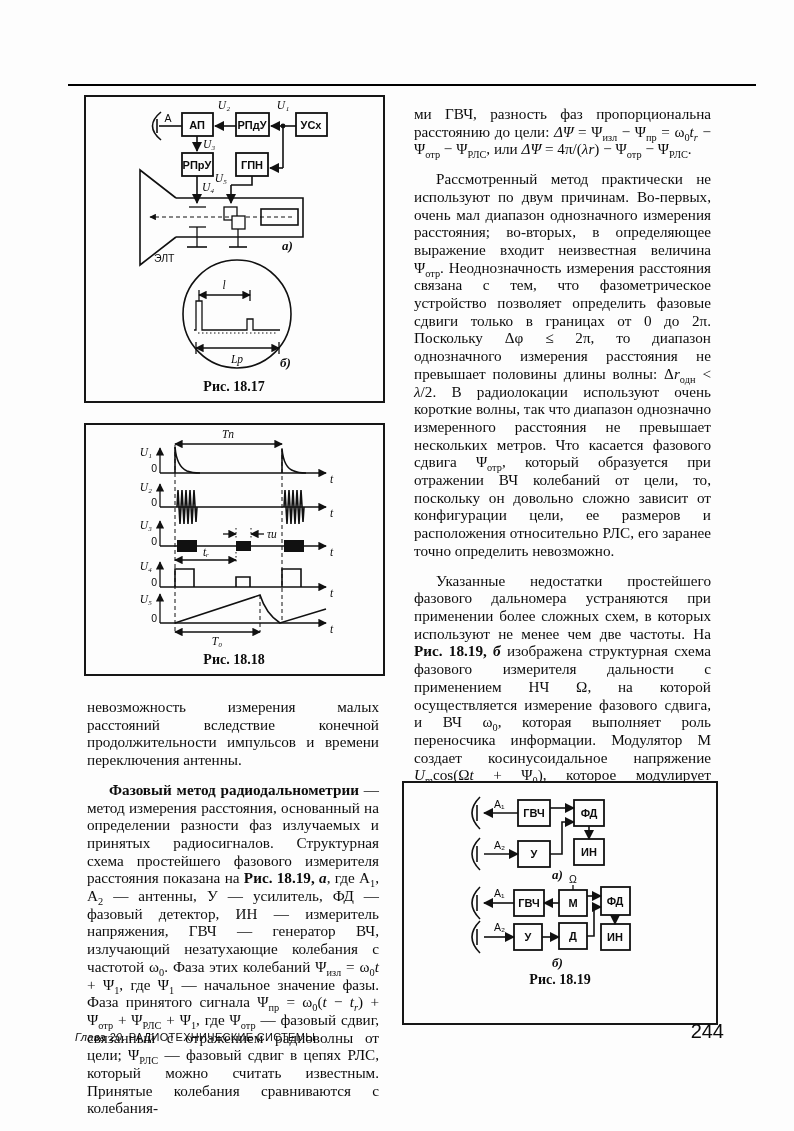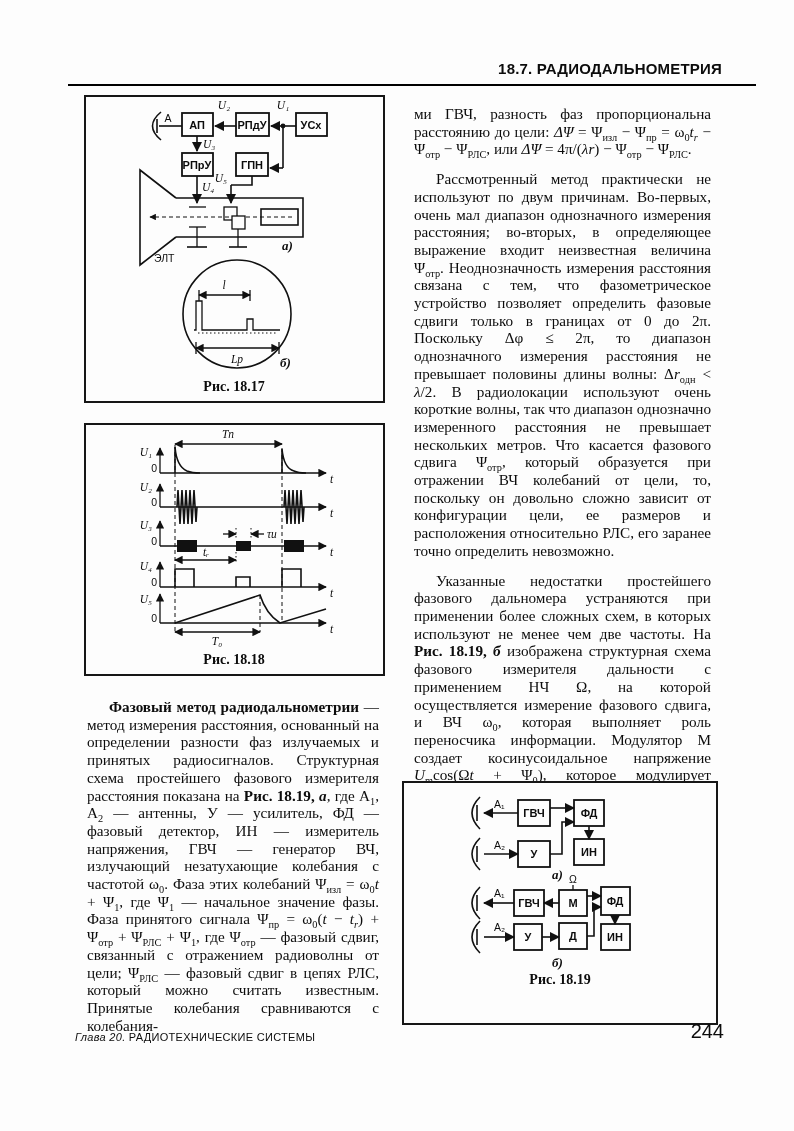--- a/index.html
+++ b/index.html
@@ -34,21 +34,20 @@
   .t-lbl{font:10.5px "Liberation Sans",sans-serif;fill:#0c0c0c}
   .t-it{font:italic 11.5px "Liberation Serif",serif;fill:#0c0c0c}
   .t-cap{font:bold 14px "Liberation Serif",serif;fill:#0c0c0c}
   .t-prt{font:italic bold 13px "Liberation Serif",serif;fill:#0c0c0c}
 </style>
 </head>
 <body>
 
 <div class="page">
 
-  <div class="hdr">18.7. РАДИОДАЛЬНОМЕТРИЯ</div>
   <div class="hdr-rule"></div>
 
   <figure id="fig1817">
     <svg viewBox="0 0 297 304" width="297" height="304">
       <defs>
         <marker id="a17" viewBox="0 0 10 10" refX="9" refY="5" markerWidth="6.5" markerHeight="6.5" orient="auto-start-reverse">
           <path d="M0,0L10,5L0,10z" fill="#111"></path>
         </marker>
       </defs>
       <g>
@@ -173,20 +172,21 @@
         <path class="ln" d="M196,162 L196,144 L215,144 L215,162"></path>
         <path class="ln" d="M89,198 L174,170 Q180,189 194,198 L240,184"></path>
         <line class="ln2" x1="89" y1="207" x2="174" y2="207" marker-start="url(#a18)" marker-end="url(#a18)"></line>
         <text class="t-it" x="131" y="220" text-anchor="middle">Т₀</text>
       </g>
       <text class="t-cap" x="148" y="239" text-anchor="middle">Рис. 18.18</text>
     </svg>
   </figure>
 
   <div id="left-text" class="textcol">
+    <p>невозможность измерения малых расстояний вследствие конечной продолжительности импульсов и времени переключения антенны.</p>
     <p class="ind"><b>Фазовый метод радиодальнометрии</b> — метод измерения расстояния, основанный на определении разности фаз излучаемых и принятых радиосигналов. Структурная схема простейшего фазового измерителя расстояния показана на <b>Рис. 18.19, <i>а</i></b>, где А<sub>1</sub>, А<sub>2</sub> — антенны, У — усилитель, ФД — фазовый детектор, ИН — измеритель напряжения, ГВЧ — генератор ВЧ, излучающий незатухающие колебания с частотой ω<sub>0</sub>. Фаза этих колебаний Ψ<sub>изл</sub> = ω<sub>0</sub><i>t</i> + Ψ<sub>1</sub>, где Ψ<sub>1</sub> — начальное значение фазы. Фаза принятого сигнала Ψ<sub>пр</sub> = ω<sub>0</sub>(<i>t</i> − <i>t<sub>r</sub></i>) + Ψ<sub>отр</sub> + Ψ<sub>РЛС</sub> + Ψ<sub>1</sub>, где Ψ<sub>отр</sub> — фазовый сдвиг, связанный с отражением радиоволны от цели; Ψ<sub>РЛС</sub> — фазовый сдвиг в цепях РЛС, который можно считать известным. Принятые колебания сравниваются с колебания-</p>
   </div>
 
   <div id="right-text" class="textcol">
     <p>ми ГВЧ, разность фаз пропорциональна расстоянию до цели: <i>ΔΨ</i> = Ψ<sub>изл</sub> − Ψ<sub>пр</sub> = ω<sub>0</sub><i>t<sub>r</sub></i> − Ψ<sub>отр</sub> − Ψ<sub>РЛС</sub>, или <i>ΔΨ</i> = 4π/(<i>λr</i>) − Ψ<sub>отр</sub> − Ψ<sub>РЛС</sub>.</p>
     <p class="ind">Рассмотренный метод практически не используют по двум причинам. Во-первых, очень мал диапазон однозначного измерения расстояния; во-вторых, в определяющее выражение входит неизвестная величина Ψ<sub>отр</sub>. Неоднозначность измерения расстояния связана с тем, что фазометрическое устройство позволяет определить фазовые сдвиги только в границах от 0 до 2π. Поскольку Δφ ≤ 2π, то диапазон однозначного измерения расстояния не превышает половины длины волны: Δ<i>r</i><sub>одн</sub> &lt; <i>λ</i>/2. В радиолокации используют очень короткие волны, так что диапазон однозначно измеренного расстояния не превышает нескольких метров. Что касается фазового сдвига Ψ<sub>отр</sub>, который образуется при отражении ВЧ колебаний от цели, то, поскольку он довольно сложно зависит от конфигурации цели, ее размеров и расположения относительно РЛС, его заранее точно определить невозможно.</p>
     <p class="ind">Указанные недостатки простейшего фазового дальномера устраняются при применении более сложных схем, в которых используют не менее чем две частоты. На <b>Рис. 18.19, <i>б</i></b> изображена структурная схема фазового измерителя дальности с применением НЧ Ω, на которой осуществляется измерение фазового сдвига, и ВЧ ω<sub>0</sub>, которая выполняет роль переносчика информации. Модулятор М создает косинусоидальное напряжение <i>U</i><sub>m</sub>cos(Ω<i>t</i> + Ψ<sub>0</sub>), которое модулирует амплитудные колебания ГВЧ <i>u</i><sub>r</sub> = <i>U</i><sub>0</sub>[1 + <i>m</i>cos(Ω<i>t</i> + Ψ<sub>0</sub>)]cos(ω<sub>0</sub><i>t</i> + Ψ<sub>1</sub>), где <i>m</i> — коэффициент модуляции. Промодулированные колебания излучаются в пространство. Принятые сигналы после усиления в усилителе У детектируются детектором Д, выделяющим огибающую, фаза которой сравнивается в фазовом детекторе ФД с фазой колебаний модулятора. Фаза</p>
   </div>
 
   <figure id="fig1819">

